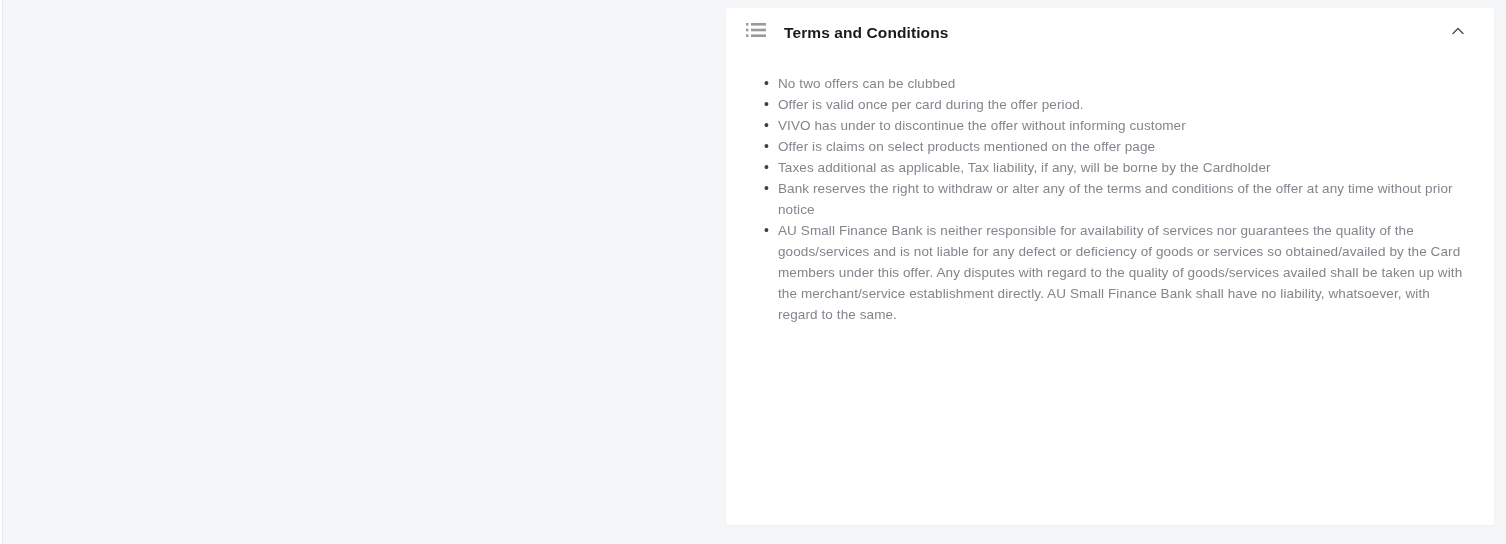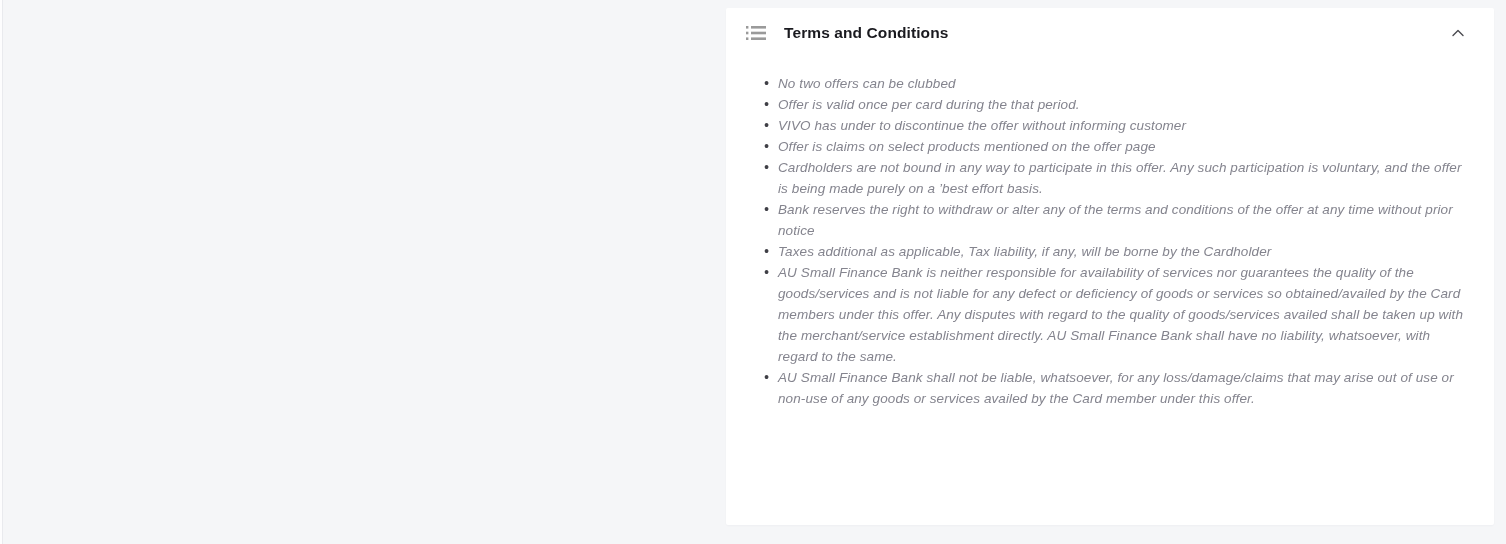--- a/index.html
+++ b/index.html
@@ -23,21 +23,21 @@
   .card {
     position: absolute;
     left: 726px; top: 8px;
     width: 768px; height: 517px;
     background: #ffffff;
     border-radius: 2px;
     box-shadow: 0 1px 2px rgba(30,35,50,0.03);
   }
   .card-header {
     display: flex;
-    align-items: center;
+    align-items: flex-start;
     padding: 14px 26px 0 20px;
     cursor: pointer;
   }
   .list-icon {
     display: inline-flex;
     width: 20px; height: 16px;
     margin-right: 18px;
     flex: 0 0 auto;
   }
   .title {
@@ -53,21 +53,20 @@
     border: none;
     padding: 2px;
     cursor: pointer;
     display: inline-flex;
     align-items: center;
   }
   .terms-list {
     margin: 29px 0 0;
     padding: 0 24px 0 52px;
     list-style: none;
-    font-style: italic;
   }
   .terms-list li {
     position: relative;
     font-size: 13.5px;
     line-height: 21px;
     color: #84848e;
     letter-spacing: 0.1px;
   }
   .terms-list li::before {
     content: "\2022";
@@ -105,24 +104,22 @@
         <span style="display:inline-flex;">
           <svg width="16" height="14" viewBox="0 0 16 14" aria-hidden="true">
             <path d="M3 9.5 L8 4.5 L13 9.5" fill="none" stroke="#4b4b50" stroke-width="1.4" stroke-linecap="round" stroke-linejoin="round"></path>
           </svg>
         </span>
       </button>
     </header>
 
     <ul class="terms-list">
       <li>No two offers can be clubbed</li>
-      <li>Offer is valid once per card during the that period.</li>
+      <li>Offer is valid once per card during the offer period.</li>
       <li>VIVO has under to discontinue the offer without informing customer</li>
       <li>Offer is claims on select products mentioned on the offer page</li>
-      <li>Cardholders are not bound in any way to participate in this offer. Any such participation is voluntary, and the offer is being made purely on a ’best effort basis.</li>
+      <li>Taxes additional as applicable, Tax liability, if any, will be borne by the Cardholder</li>
       <li>Bank reserves the right to withdraw or alter any of the terms and conditions of the offer at any time without prior notice</li>
-      <li>Taxes additional as applicable, Tax liability, if any, will be borne by the Cardholder</li>
       <li>AU Small Finance Bank is neither responsible for availability of services nor guarantees the quality of the goods/services and is not liable for any defect or deficiency of goods or services so obtained/availed by the Card members under this offer. Any disputes with regard to the quality of goods/services availed shall be taken up with the merchant/service establishment directly. AU Small Finance Bank shall have no liability, whatsoever, with regard to the same.</li>
-      <li>AU Small Finance Bank shall not be liable, whatsoever, for any loss/damage/claims that may arise out of use or non-use of any goods or services availed by the Card member under this offer.</li>
     </ul>
 
   </section>
 </div>
 
 </body></html>

